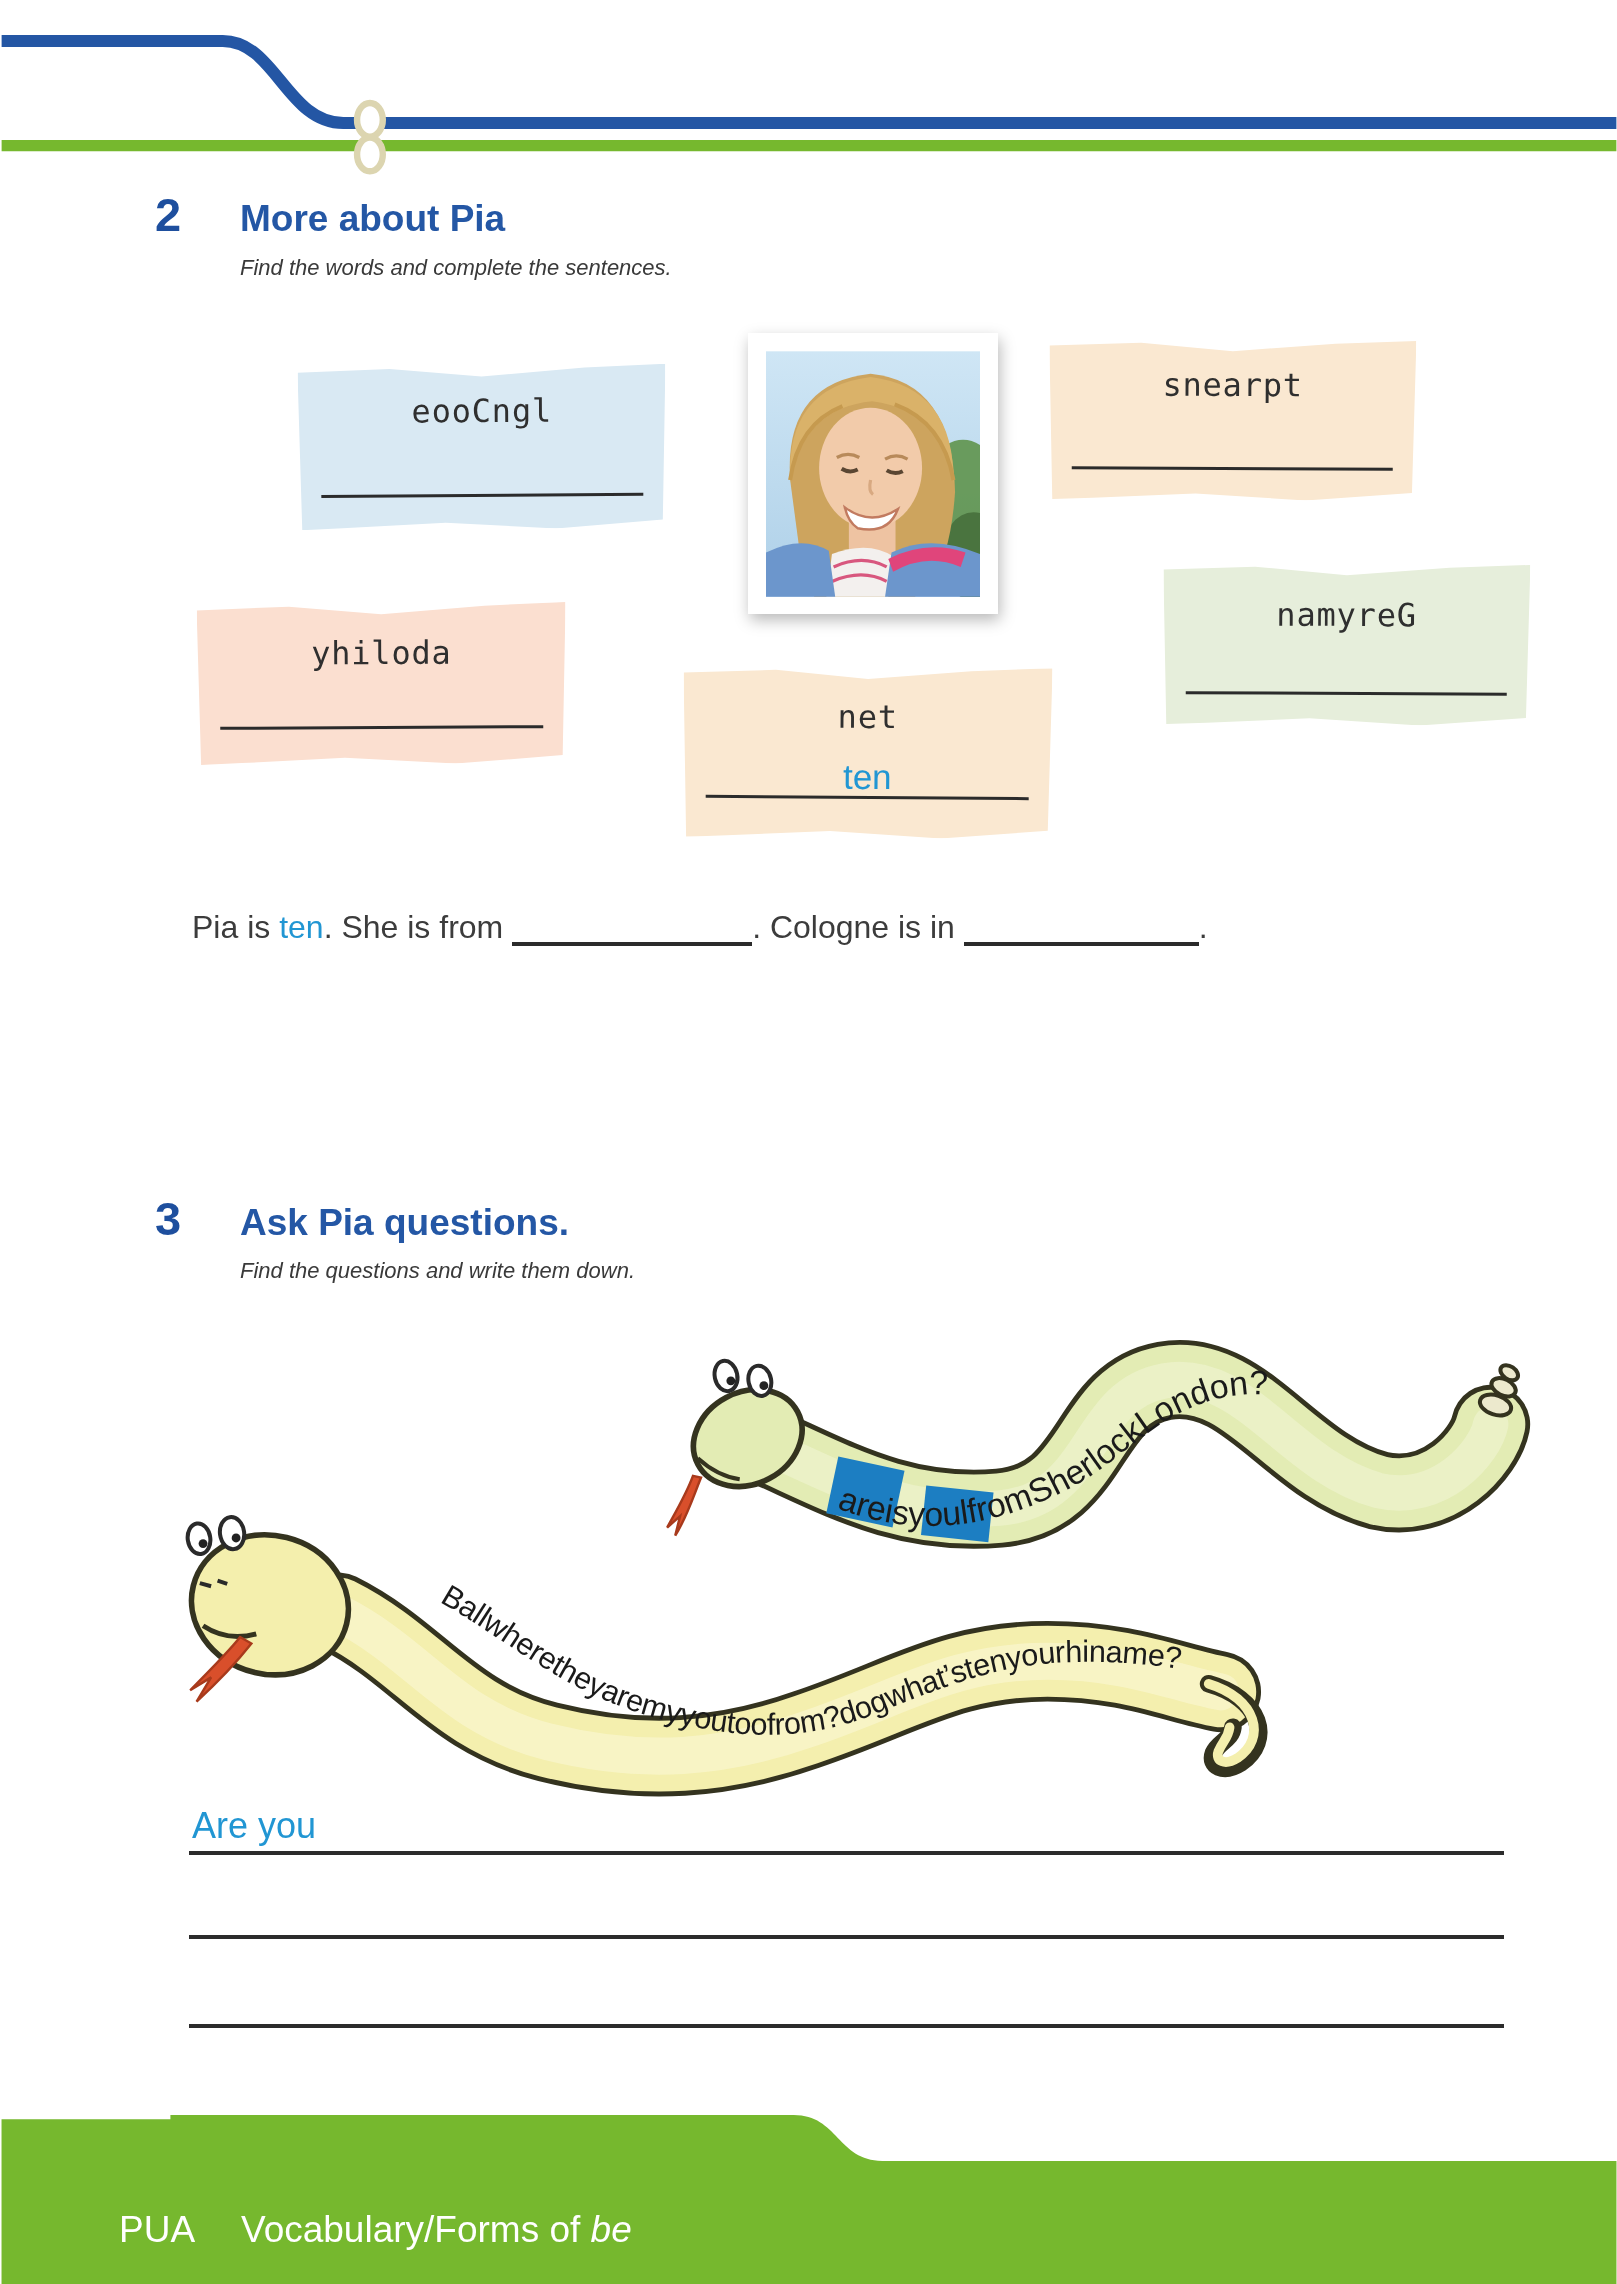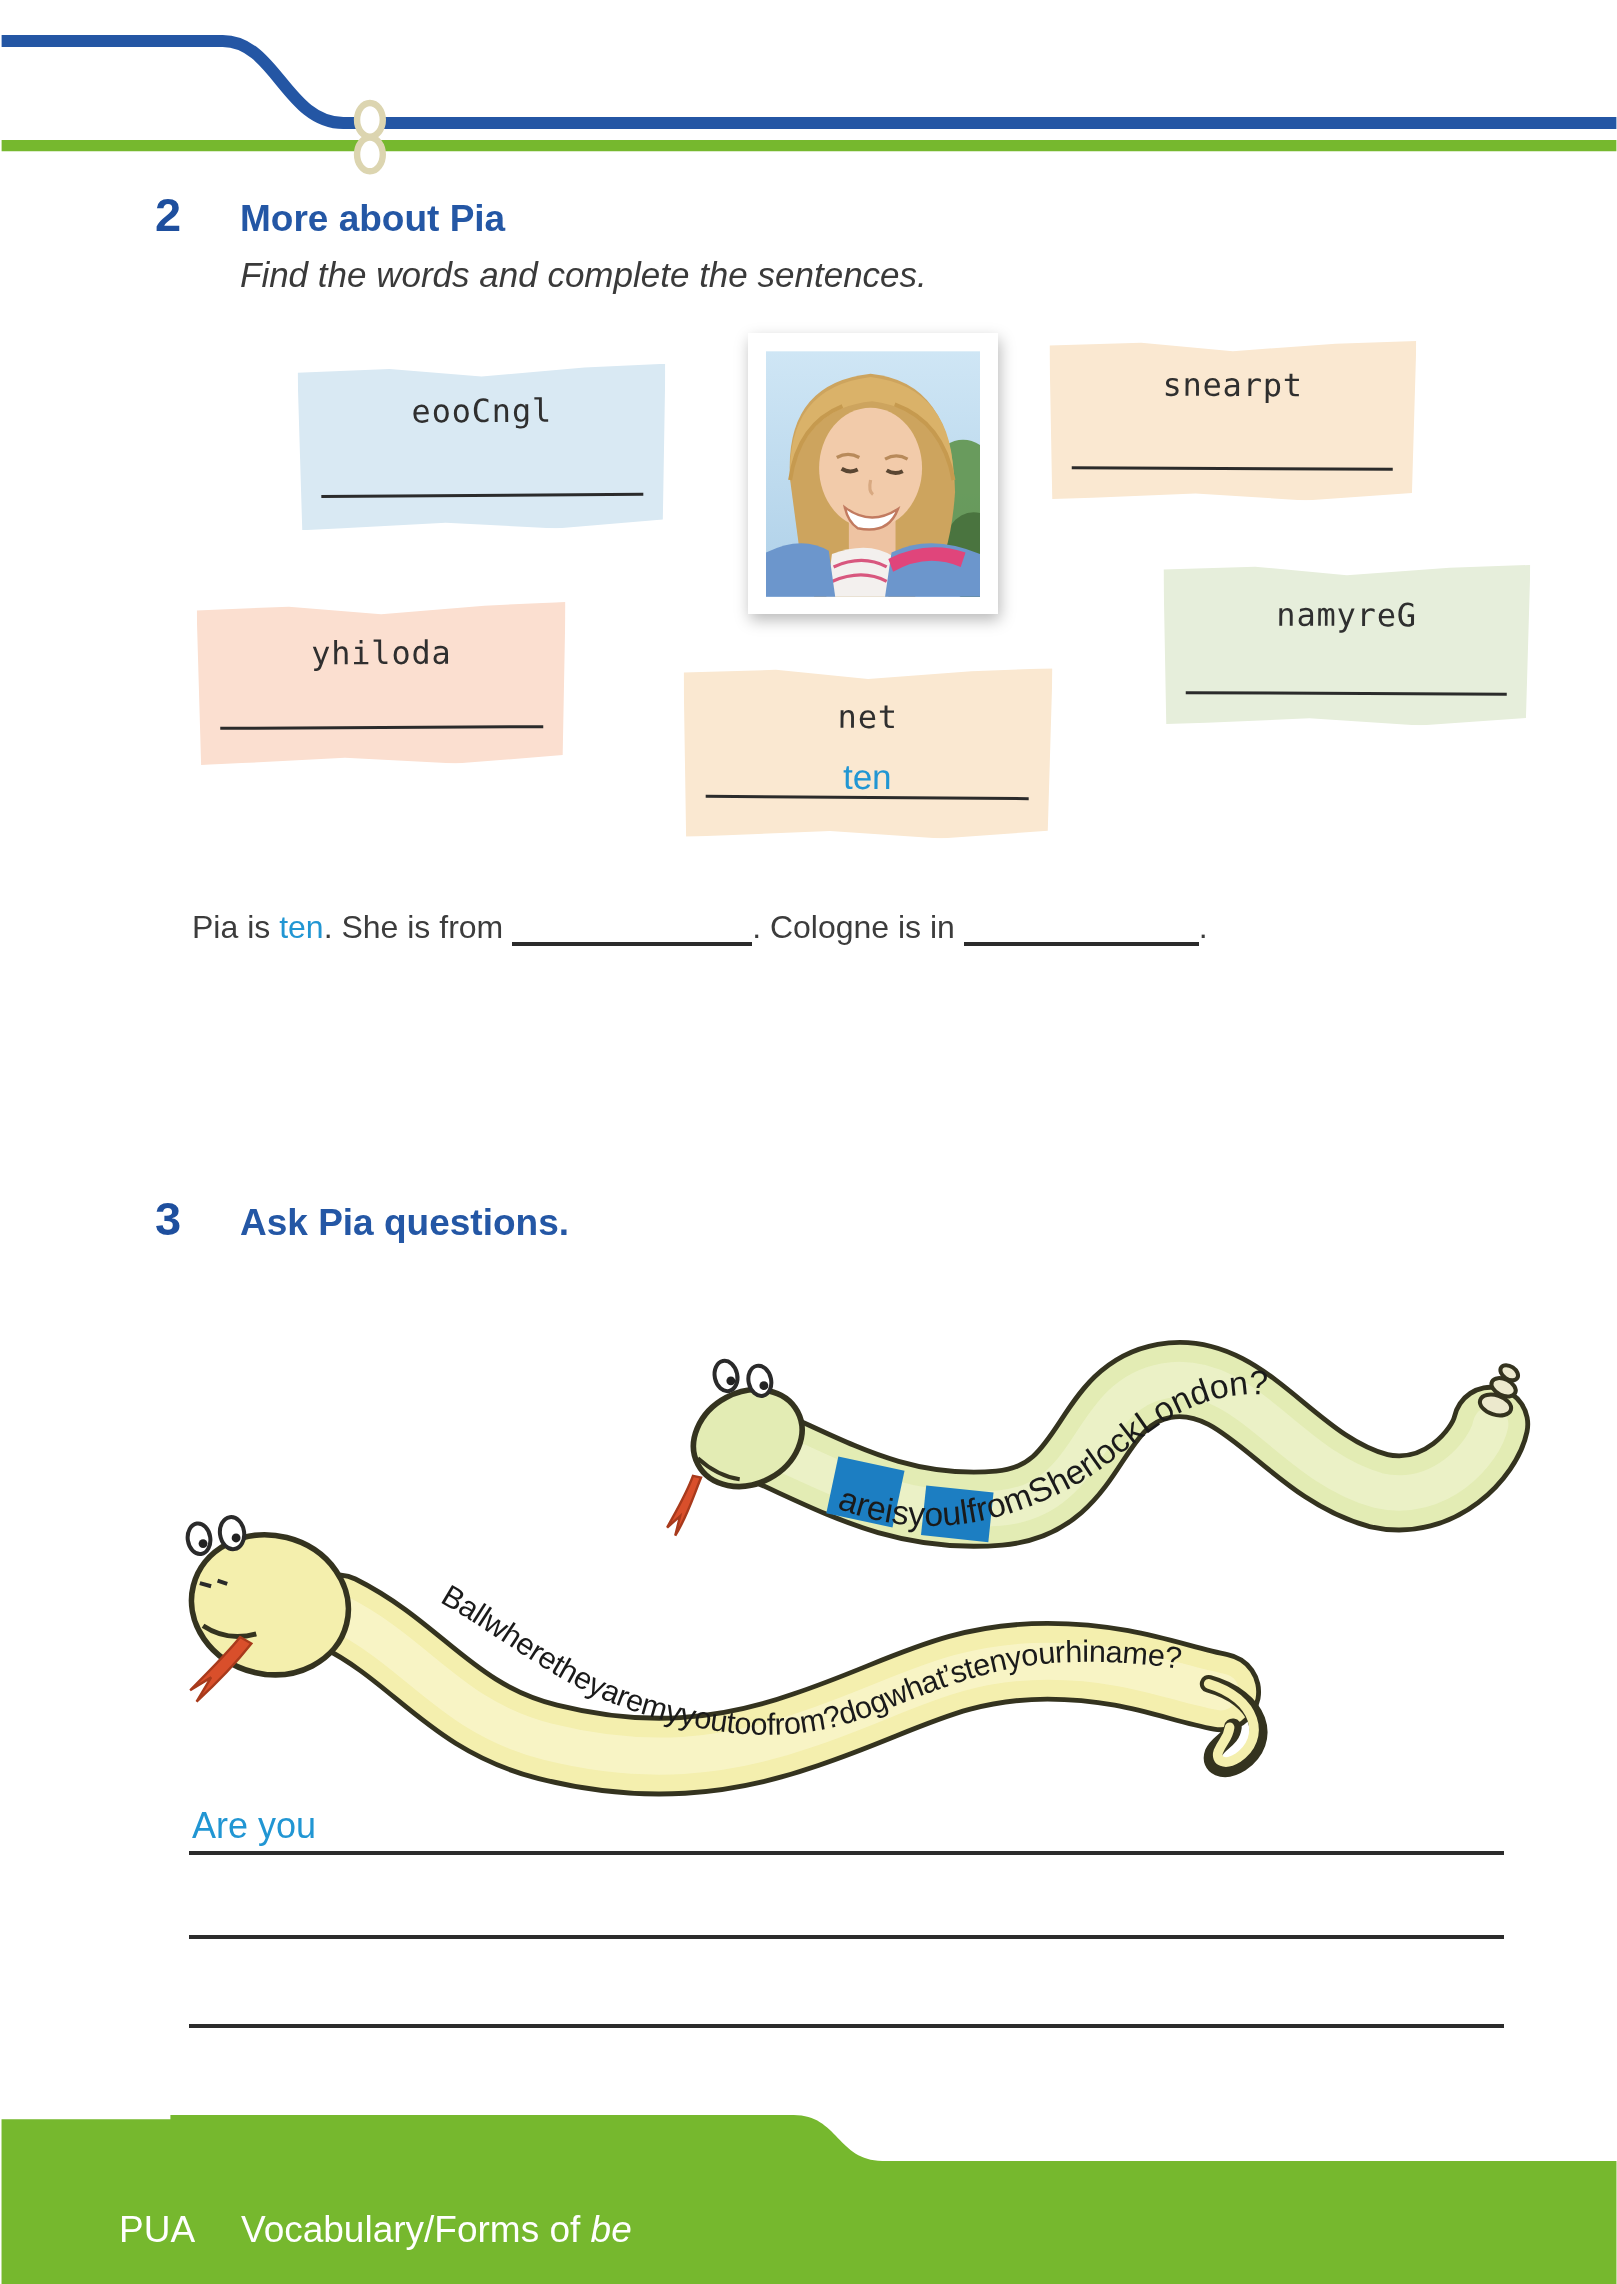--- a/index.html
+++ b/index.html
@@ -2,21 +2,21 @@
 <html style="font-size:13px"><head>
 <meta charset="utf-8">
 <style>
   html,body{margin:0;padding:0;background:#888;}
   #page{position:relative;width:1618px;height:2284px;background:#ffffff;overflow:hidden;
         font-family:"Liberation Sans",sans-serif;}
   .abs{position:absolute;}
   
   .sec-num{font-size:47px;font-weight:bold;color:#1e4f9e;}
   .sec-title{font-size:37px;font-weight:bold;color:#2457a5;}
-  .sec-sub{font-size:35px;font-style:italic;color:#3a3a3a;}
+  .sec-sub{font-size:22px;font-style:italic;color:#3a3a3a;}
   
   .scrap{position:absolute;clip-path:polygon(0% 4%,25% 2%,50% 7%,78% 2%,100% 0%,99% 95%,70% 100%,40% 96%,12% 99%,1% 100%);}
   .scrap-word{position:absolute;left:0;right:0;text-align:center;
               font-family:"DejaVu Sans Mono",monospace;font-size:32px;color:#2f2f2f;letter-spacing:0.8px;}
   .scrap-line{position:absolute;left:22.6px;right:22.6px;border-top:3.2px solid #2b2b2b;}
   .scrap-answer{position:absolute;left:0;right:0;text-align:center;
                 font-size:35px;color:#2196d3;}
   
   .sentence{font-size:32px;color:#3c3c3c;white-space:nowrap;}
   .sentence .hl{color:#2196d3;}
@@ -113,20 +113,21 @@
     </svg>
   </div>
 
   <div class="abs sentence" style="left:192px;top:909px">
     <span>Pia is </span><span class="hl">ten</span><span>. She is from </span><span class="blank" style="width:240px"></span><span>. Cologne is in </span><span class="blank" style="width:235px"></span><span>.</span>
   </div>
 
 
   <div class="abs sec-num" style="left:155px;top:1191px">3</div>
   <div class="abs sec-title" style="left:240px;top:1202px">Ask Pia questions.</div>
+  <div class="abs sec-sub" style="left:240px;top:1258px">Find the questions and write them down.</div>
 
   <svg class="abs" style="left:0;top:1305px" width="1618" height="532" viewBox="0 0 2008 660">
     <defs>
       <path id="greenTextPath" d="M 1038 252 C 1130 286 1212 280 1302 240 C 1395 200 1420 140 1512 116 C 1580 100 1628 122 1668 142"></path>
       <path id="yellowTextPath" d="M 545 368 C 640 422 700 482 820 514 C 920 540 1000 542 1090 506 C 1180 470 1240 446 1330 443 C 1405 441 1470 452 1525 460"></path>
     </defs>
 
     <g>
       <path d="M 950 175 C 1040 215 1120 262 1240 252 C 1360 242 1345 112 1445 94 C 1545 76 1600 200 1710 230 C 1788 248 1843 182 1850 148" fill="none" stroke="#34331f" stroke-width="98" stroke-linecap="round"></path>
       <path d="M 950 175 C 1040 215 1120 262 1240 252 C 1360 242 1345 112 1445 94 C 1545 76 1600 200 1710 230 C 1788 248 1843 182 1850 148" fill="none" stroke="#e3ecb4" stroke-width="86" stroke-linecap="round"></path>

